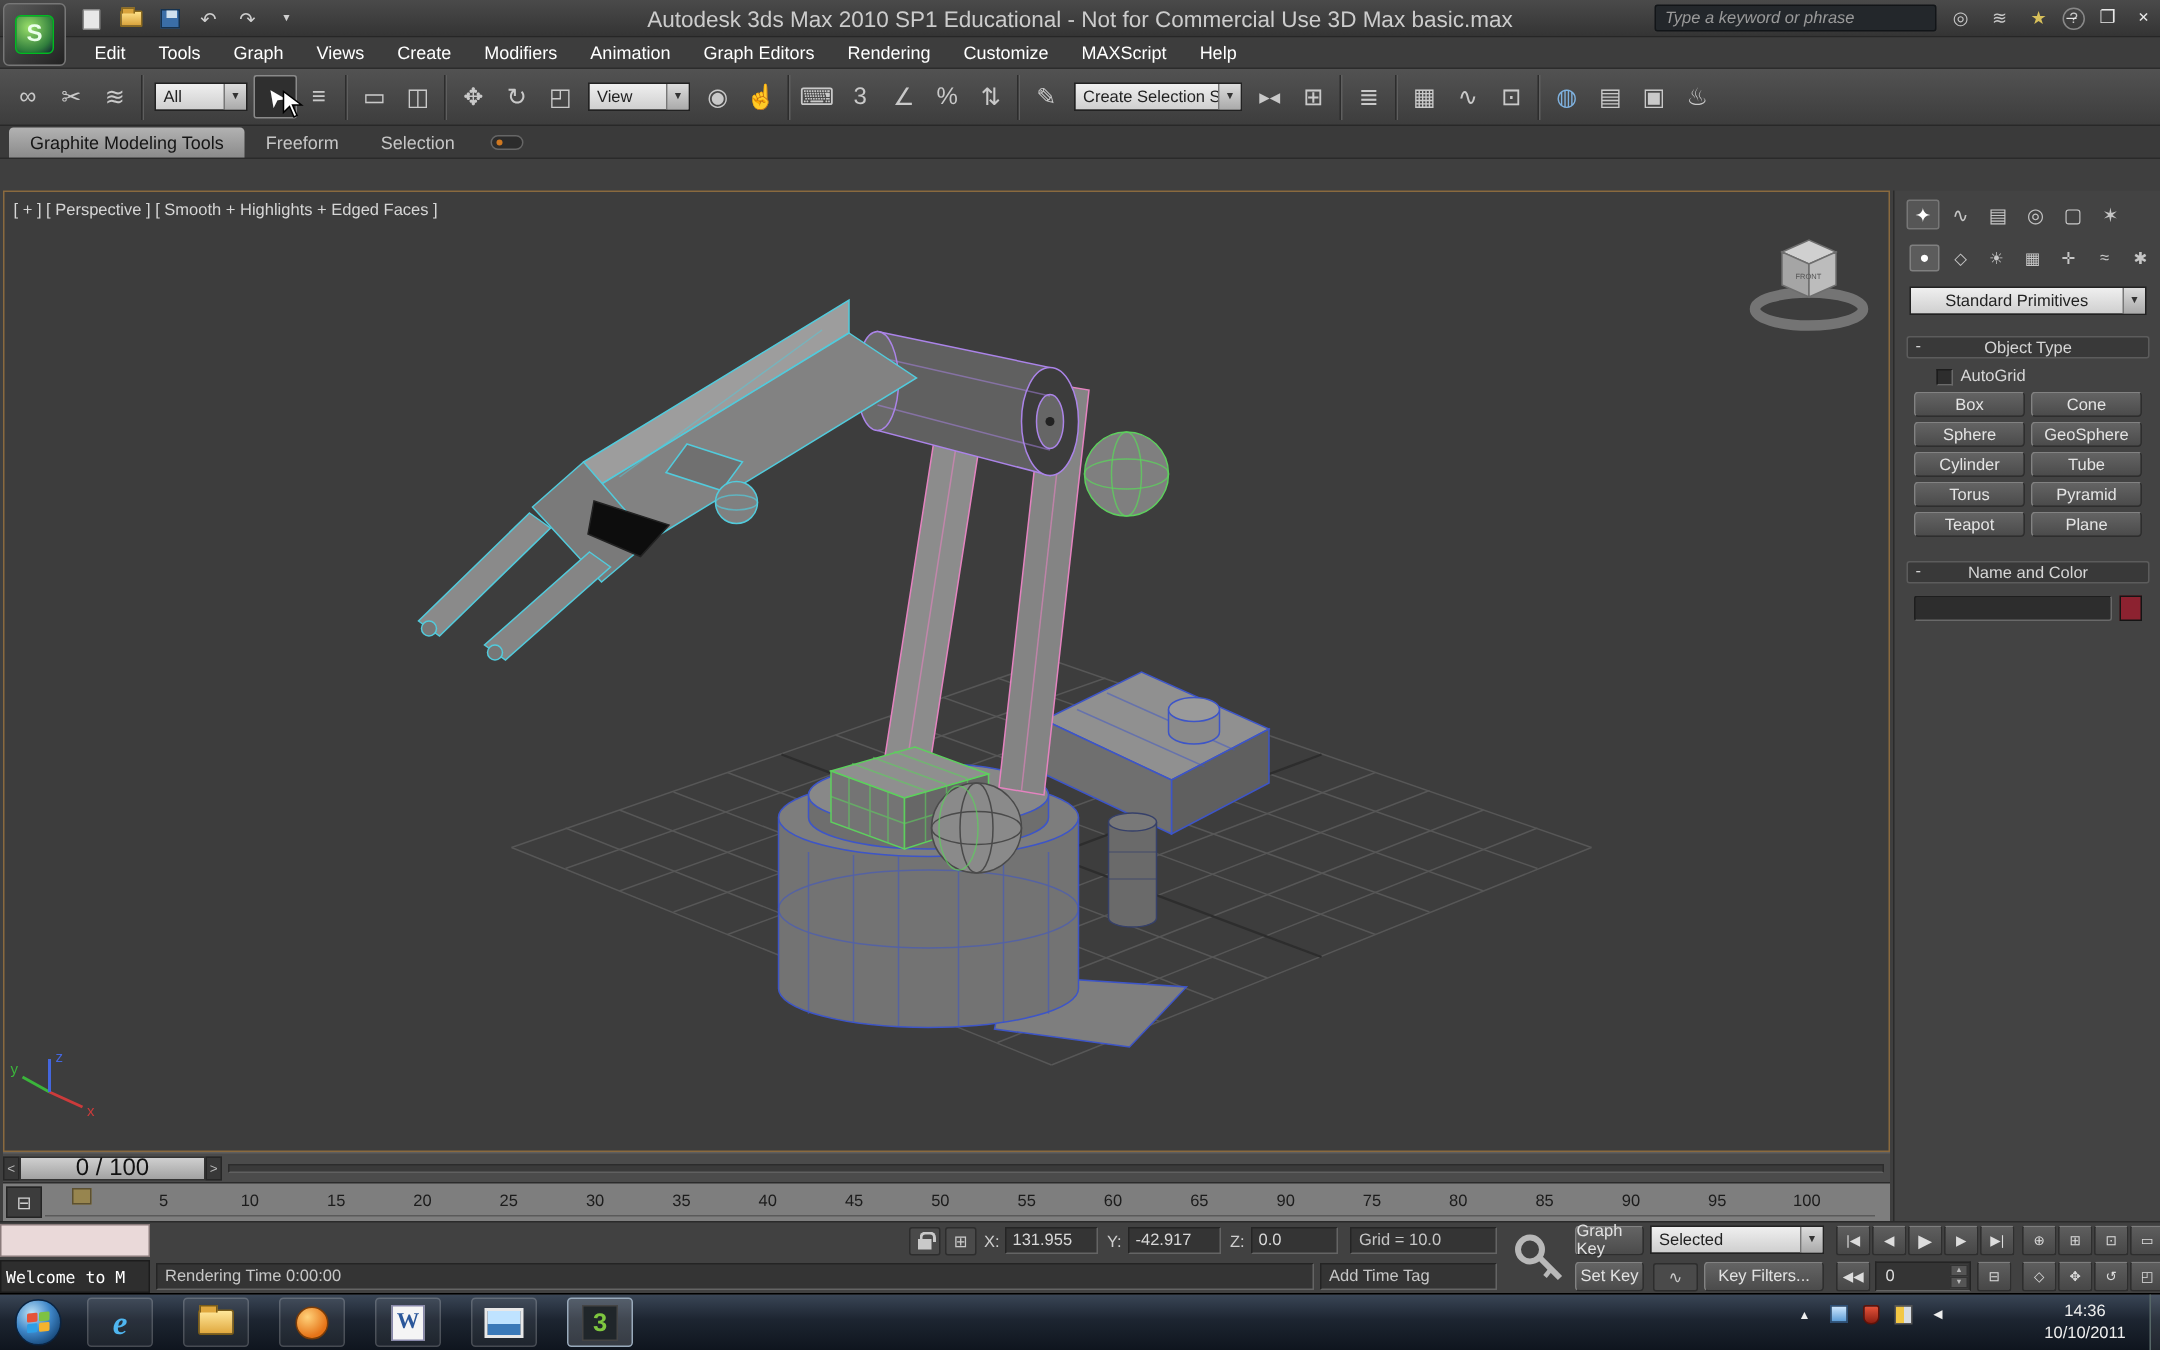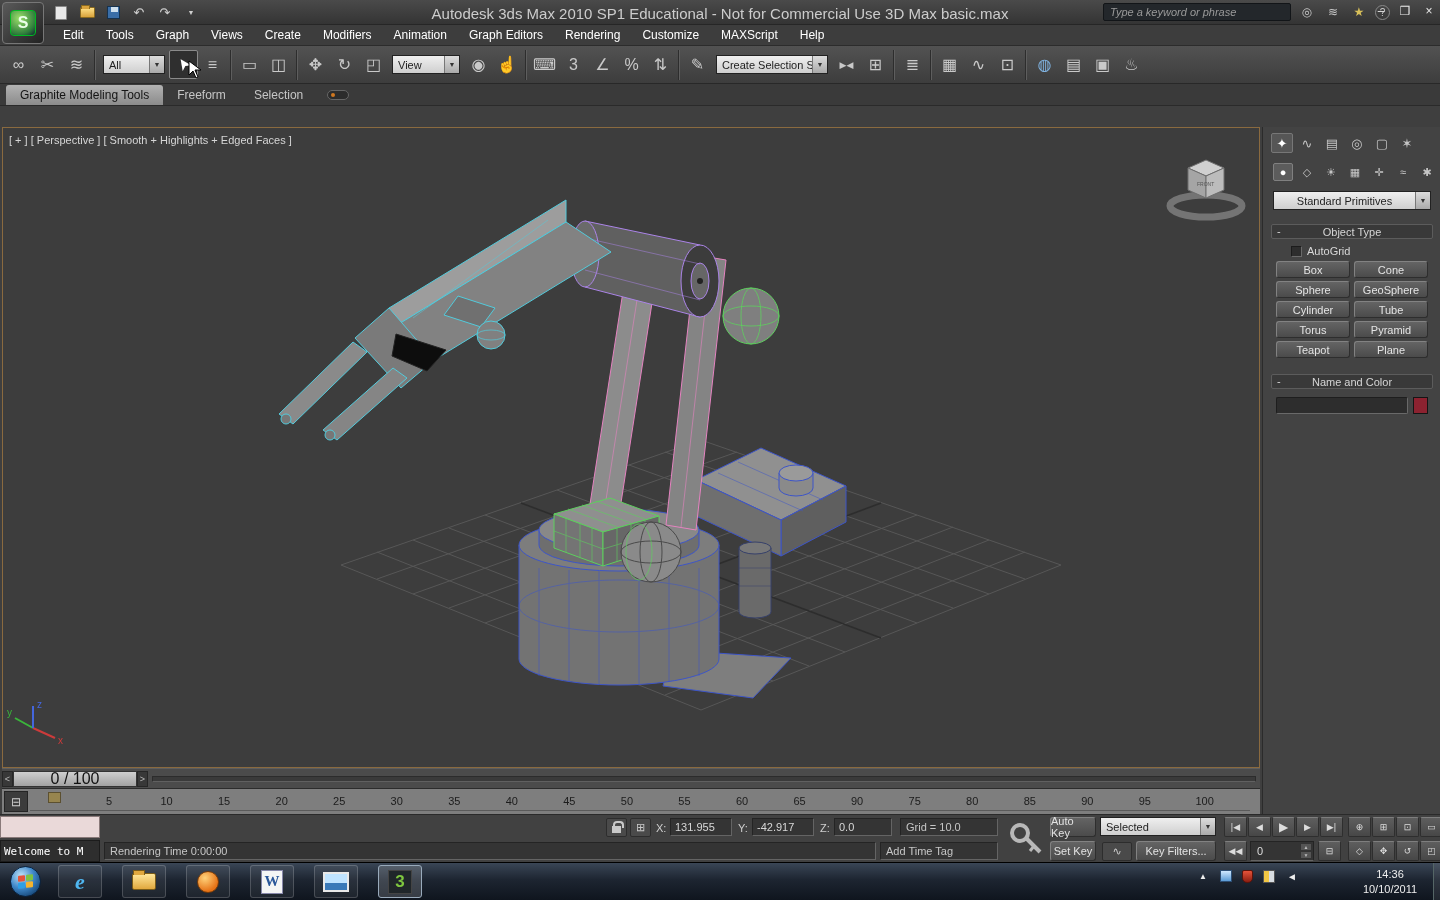--- a/index.html
+++ b/index.html
@@ -530,21 +530,21 @@
 
     <div class="sfield" style="left:104px; top:27px; width:772px;">Rendering Time  0:00:00</div>
     <div class="sfield" style="left:880px; top:27px; width:118px;">Add Time Tag</div>
 
     <svg class="abs" style="left:1008px; top:3px;" width="36" height="42">
       <circle cx="12" cy="15" r="8" fill="none" stroke="#b8b8b8" stroke-width="4"></circle>
       <line x1="18" y1="20" x2="32" y2="34" stroke="#b8b8b8" stroke-width="4"></line>
       <line x1="26" y1="28" x2="22" y2="33" stroke="#b8b8b8" stroke-width="3"></line>
     </svg>
 
-    <span class="sbtn" style="left:1050px; top:2px; width:46px;">Auto Key</span>
+    <span class="sbtn" style="left:1050px; top:2px; width:46px;">Graph Key</span>
     <span class="sbtn" style="left:1050px; top:26px; width:46px;">Set Key</span>
 
     <div class="combo" style="position:absolute; left:1100px; top:2px; width:116px; margin:0;">
       <span class="combo-text" style="flex:1;">Selected</span>
       <span class="combo-arrow">▼</span>
     </div>
     <span class="sico" style="left:1102px; top:27px; width:30px;">∿</span>
     <span class="sbtn" style="left:1136px; top:26px; width:80px;">Key Filters...</span>
 
     <div class="transport" style="left:1224px; top:2px;">

